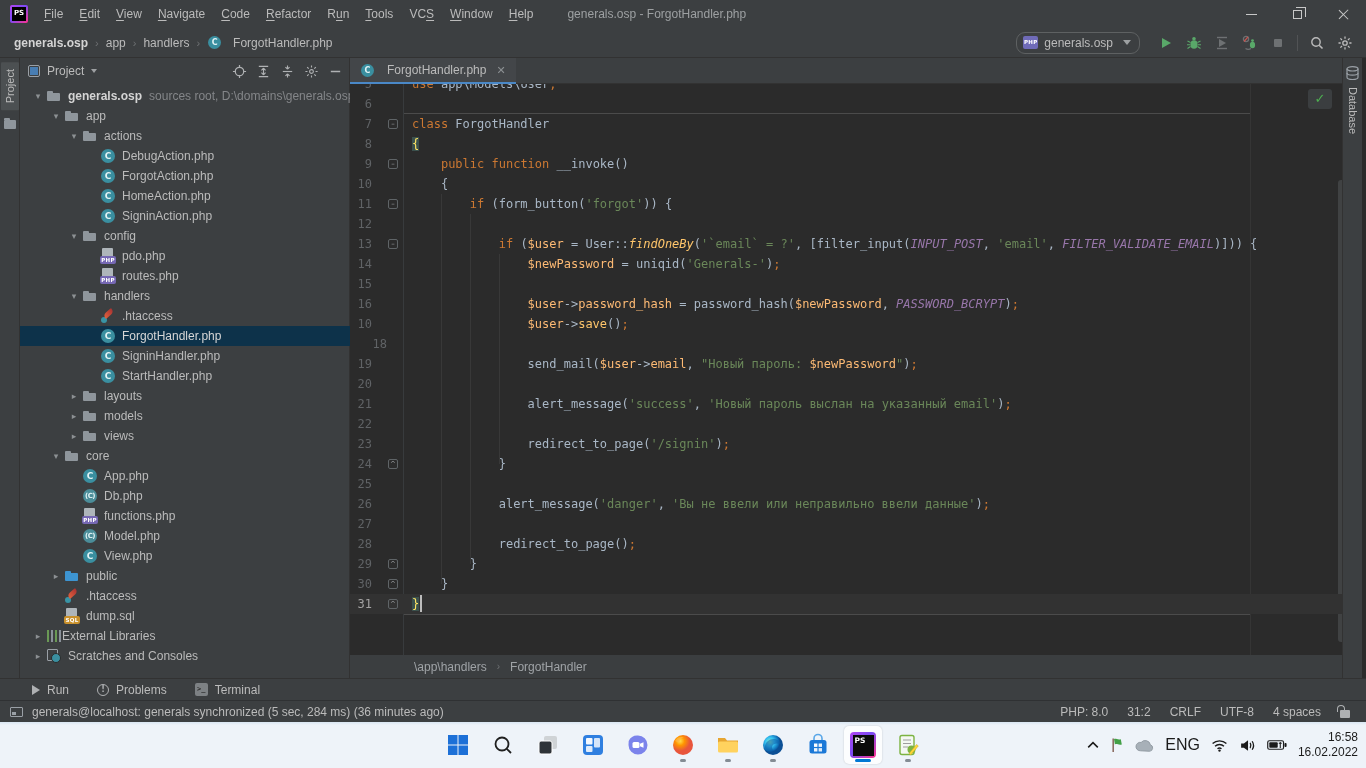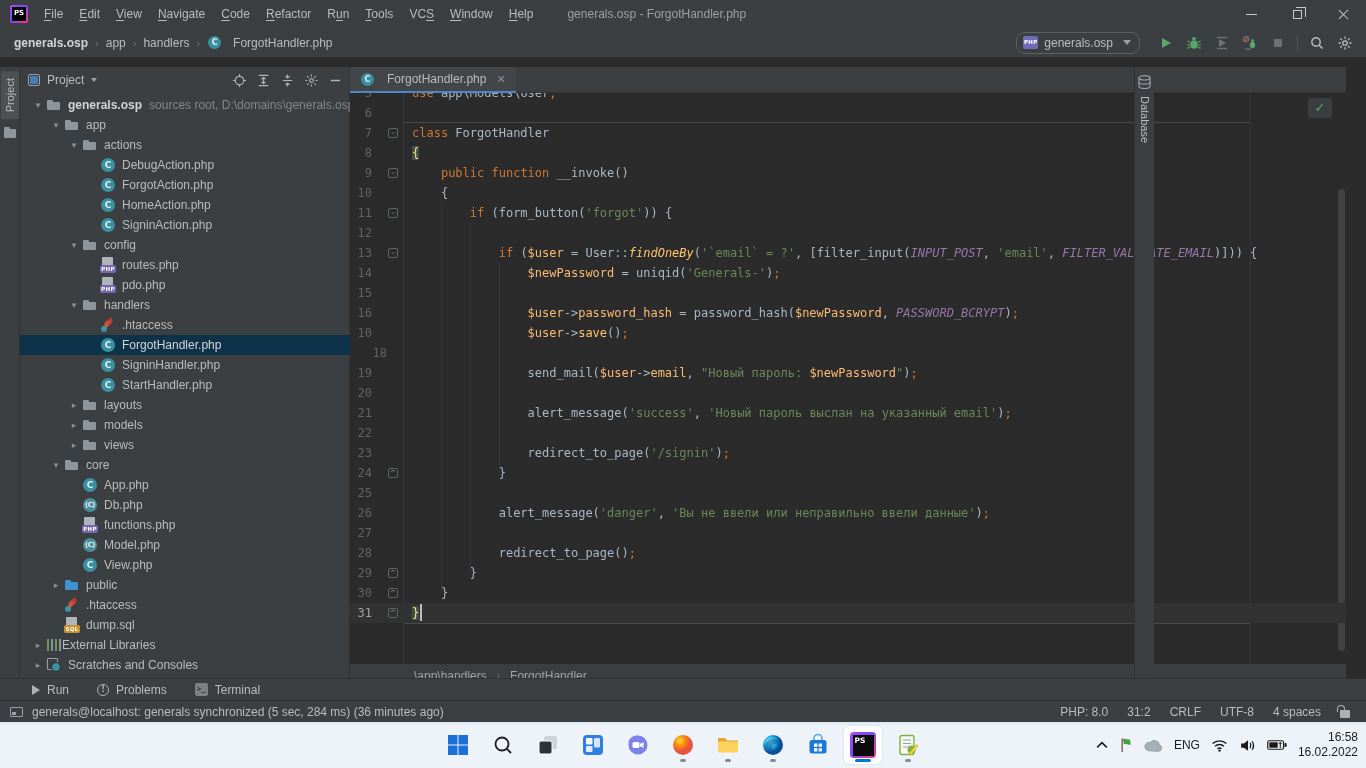--- a/index.html
+++ b/index.html
@@ -41,21 +41,21 @@
   .run-combo { display:flex; align-items:center; gap:6px; height:22px; padding:0 8px 0 6px;
                border:1px solid #5e6162; border-radius:9px; color:#bbbbbb; font-size:12px; margin-right:8px;}
   .combo-php { width:15px; height:13px; background:#6f6bb8; border-radius:2px; color:#fff;
                font:bold 5.5px/13px "DejaVu Sans",sans-serif; text-align:center; letter-spacing:.3px;}
   .combo-arrow { width:0; height:0; border-left:4px solid transparent; border-right:4px solid transparent;
                  border-top:5px solid #9da0a2; margin-left:4px; }
   .nav-ic { width:18px; height:18px; display:flex; align-items:center; justify-content:center; }
   .nav-sep { width:1px; height:16px; background:#515355; }
 
   
-  .main { position:absolute; left:0; top:67px; width:1154px; height:620px; }
+  .main { position:absolute; left:0; top:58px; width:1362px; height:620px; }
   .left-stripe { position:absolute; left:0; top:0; width:20px; height:620px; background:#3c3f41;
                  border-right:1px solid #323232; display:flex; flex-direction:column; align-items:center;}
   .stripe-btn { writing-mode:vertical-rl; transform:rotate(180deg); background:#4c5052; color:#bbbbbb;
                 font-size:11px; padding:7px 3px; margin-top:4px; border-radius:1px;}
   .stripe-folder { width:12px; height:9px; background:#8f969c; border-radius:1px; position:relative; margin-top:10px;}
   .stripe-folder::before { content:""; position:absolute; left:0; top:-2px; width:6px; height:2px;
                 background:#8f969c; border-radius:1px 1px 0 0; }
   .right-stripe { position:absolute; right:0; top:0; width:20px; height:620px; background:#3c3f41;
                   border-left:1px solid #323232; display:flex; flex-direction:column; align-items:center; padding-top:8px;}
   .stripe-label-v { writing-mode:vertical-rl; color:#bbbbbb; font-size:11px; margin-top:6px; }
@@ -158,21 +158,21 @@
                align-items:center; justify-content:center; gap:7px; }
   .slot { width:38px; height:38px; border-radius:5px; display:flex; align-items:center;
           justify-content:center; position:relative; }
   .slot.active { background:#fcfdfe; box-shadow:0 0 2px rgba(0,0,0,.18); }
   .slot .dot { position:absolute; bottom:2px; left:50%; transform:translateX(-50%); width:6px; height:3px;
                border-radius:2px; background:#848c94; }
   .slot .pill { position:absolute; bottom:2px; left:50%; transform:translateX(-50%); width:16px; height:3px;
                 border-radius:2px; background:#0078d4; }
   .tb-tray { position:absolute; right:8px; top:0; height:46px; display:flex; align-items:center; gap:11px;
              color:#1b1b1b; }
-  .tray-lang { font-size:12px; }
+  .tray-lang { font-size:16px; }
   .tray-clock { text-align:right; font-size:12px; line-height:15px; }
   .ps-app { width:26px; height:26px; border-radius:4px; padding:2.5px;
             background:linear-gradient(135deg,#b345f1,#7a4bf5 45%,#ff318c); }
   .ps-app i { display:block; width:100%; height:100%; background:#0b0b0b; color:#fff;
               font:bold 7.5px/10px "DejaVu Sans",sans-serif; font-style:normal; padding:1px 0 0 2px;}
 </style>
 </head>
 <body>
 
 <div id="root">
@@ -387,29 +387,29 @@
               <span class="ic-folder" style="position: absolute; inset: 0px;"></span>
             </span>
             <span>config</span>
           </div>
           <div class="trow" style="padding-left: 64px;">
             <span class="chev"></span>
             <span class="t-ic">
               <span class="ic-page"></span>
               <span class="ic-badge badge-php">PHP</span>
             </span>
-            <span>routes.php</span>
+            <span>pdo.php</span>
           </div>
           <div class="trow" style="padding-left: 64px;">
             <span class="chev"></span>
             <span class="t-ic">
               <span class="ic-page"></span>
               <span class="ic-badge badge-php">PHP</span>
             </span>
-            <span>pdo.php</span>
+            <span>routes.php</span>
           </div>
           <div class="trow" style="padding-left: 46px;">
             <span class="chev">▾</span>
             <span class="t-ic">
               <span class="ic-folder" style="position: absolute; inset: 0px;"></span>
             </span>
             <span>handlers</span>
           </div>
           <div class="trow" style="padding-left: 64px;">
             <span class="chev"></span>

